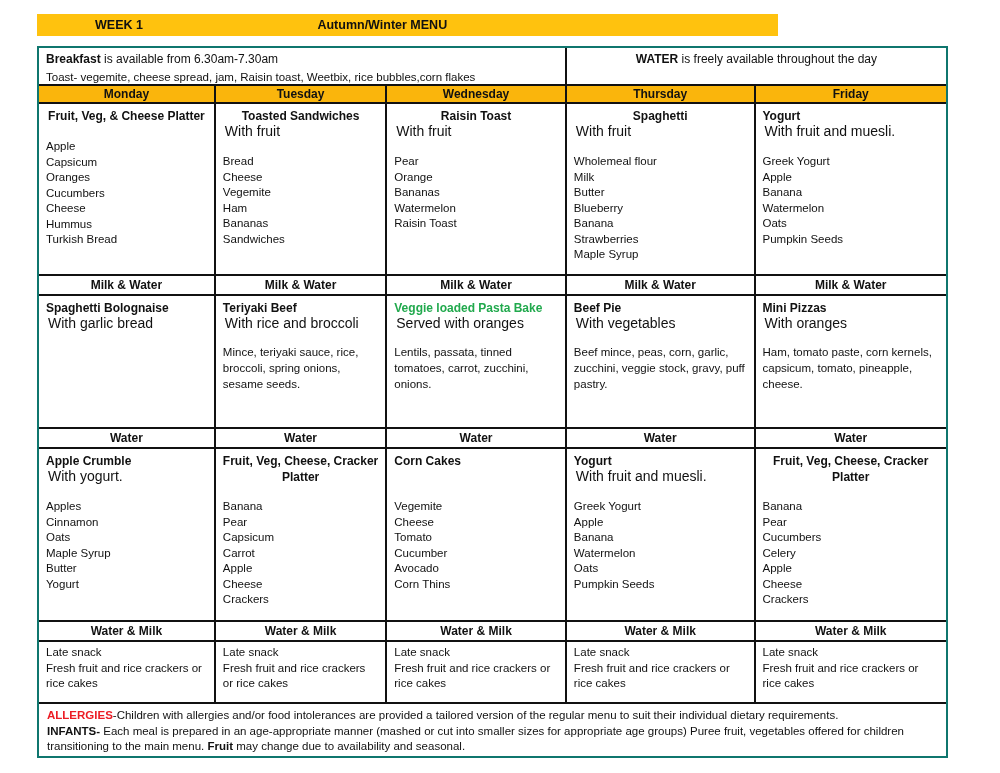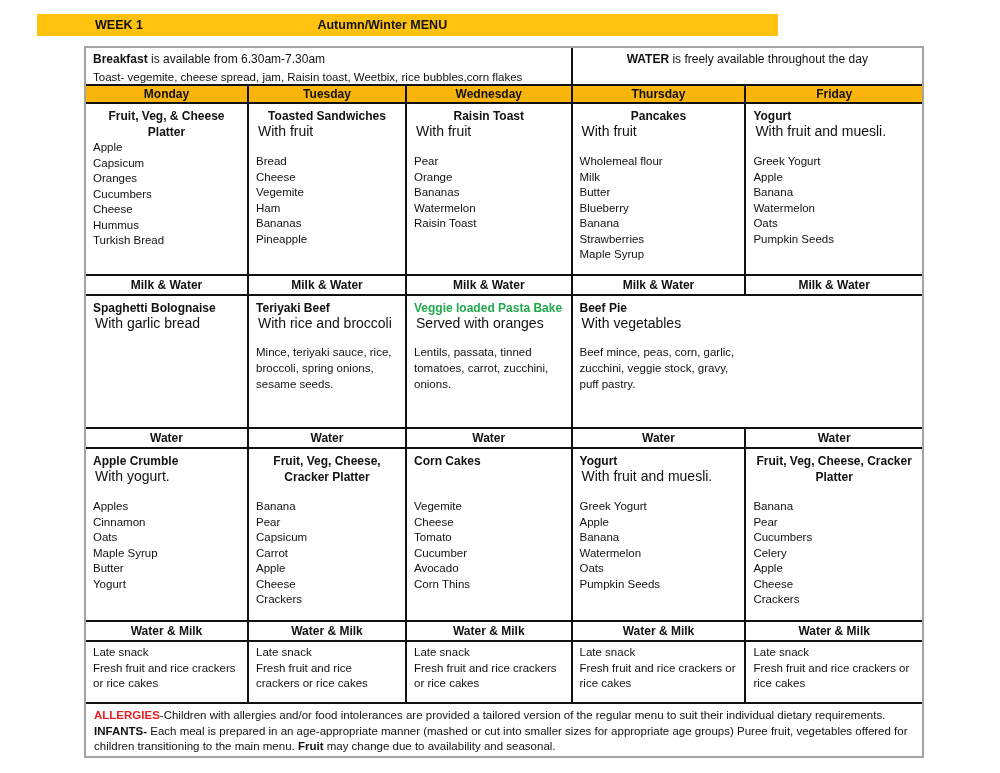--- a/index.html
+++ b/index.html
@@ -11,22 +11,22 @@
   .topbar {
     position:absolute; left:37px; top:14px; width:741px; height:22px;
     background:#FFC20E; display:flex; align-items:center;
   }
   .week-label { font-weight:bold; font-size:12.5px; margin-left:58px; }
   .menu-title {
     position:absolute; left:46.6%; transform:translateX(-50%);
     font-weight:bold; font-size:12.5px; white-space:nowrap;
   }
   .menu-table {
-    position:absolute; left:37px; top:46px; width:840px;
-    border:2px solid #a3a3a3; background:#fff;margin-left:47px;
+    position:absolute; left:37px; top:46px; width:911px;
+    border:2px solid #0f766e; background:#fff;
   }
   .row { display:grid; grid-template-columns:19.5% 18.9% 19.8% 20.8% 21%; border-top:2px solid #111; }
   .row:first-child { border-top:0; }
   .row.info-row { grid-template-columns:58.2% 41.8%; height:36px; }
   .cell { border-right:2px solid #111; overflow:hidden; }
   .cell:last-child { border-right:0; }
   .info-cell { padding:3px 7px; font-size:12px; line-height:16px; }
   .info-cell .line2 { margin-top:2px; font-size:11.5px; }
   .water-cell { text-align:center; padding-top:3px; }
   .day-row { height:18px; background:#3b82f6; }
@@ -99,39 +99,39 @@
       <div class="head">
         <div class="meal-title center">Toasted Sandwiches</div>
         <div class="meal-sub">With fruit</div>
       </div>
       <div>
           <div class="li">Bread</div>
           <div class="li">Cheese</div>
           <div class="li">Vegemite</div>
           <div class="li">Ham</div>
           <div class="li">Bananas</div>
-          <div class="li">Pineapple</div>
+          <div class="li">Sandwiches</div>
         </div>
     </div>
     <div class="cell meal-cell">
       <div class="head">
         <div class="meal-title center">Raisin Toast</div>
         <div class="meal-sub">With fruit</div>
       </div>
       <div>
           <div class="li">Pear</div>
           <div class="li">Orange</div>
           <div class="li">Bananas</div>
           <div class="li">Watermelon</div>
           <div class="li">Raisin Toast</div>
         </div>
     </div>
     <div class="cell meal-cell">
       <div class="head">
-        <div class="meal-title center">Pancakes</div>
+        <div class="meal-title center">Spaghetti</div>
         <div class="meal-sub">With fruit</div>
       </div>
       <div>
           <div class="li">Wholemeal flour</div>
           <div class="li">Milk</div>
           <div class="li">Butter</div>
           <div class="li">Blueberry</div>
           <div class="li">Banana</div>
           <div class="li">Strawberries</div>
           <div class="li">Maple Syrup</div>
@@ -173,20 +173,25 @@
     </div>
     <div class="cell meal-cell">
       <div class="meal-title green">Veggie loaded Pasta Bake</div>
       <div class="meal-sub">Served with oranges</div>
       <div class="ingredients">Lentils, passata, tinned tomatoes, carrot, zucchini, onions.</div>
     </div>
     <div class="cell meal-cell">
       <div class="meal-title">Beef Pie</div>
       <div class="meal-sub">With vegetables</div>
       <div class="ingredients">Beef mince, peas, corn, garlic, zucchini, veggie stock, gravy, puff pastry.</div>
+    </div>
+    <div class="cell meal-cell">
+      <div class="meal-title">Mini Pizzas</div>
+      <div class="meal-sub">With oranges</div>
+      <div class="ingredients">Ham, tomato paste, corn kernels, capsicum, tomato, pineapple, cheese.</div>
     </div>
   </div>
 
   <div class="row label-row">
     <div class="cell label-cell">Water</div>
     <div class="cell label-cell">Water</div>
     <div class="cell label-cell">Water</div>
     <div class="cell label-cell">Water</div>
     <div class="cell label-cell">Water</div>
   </div>

